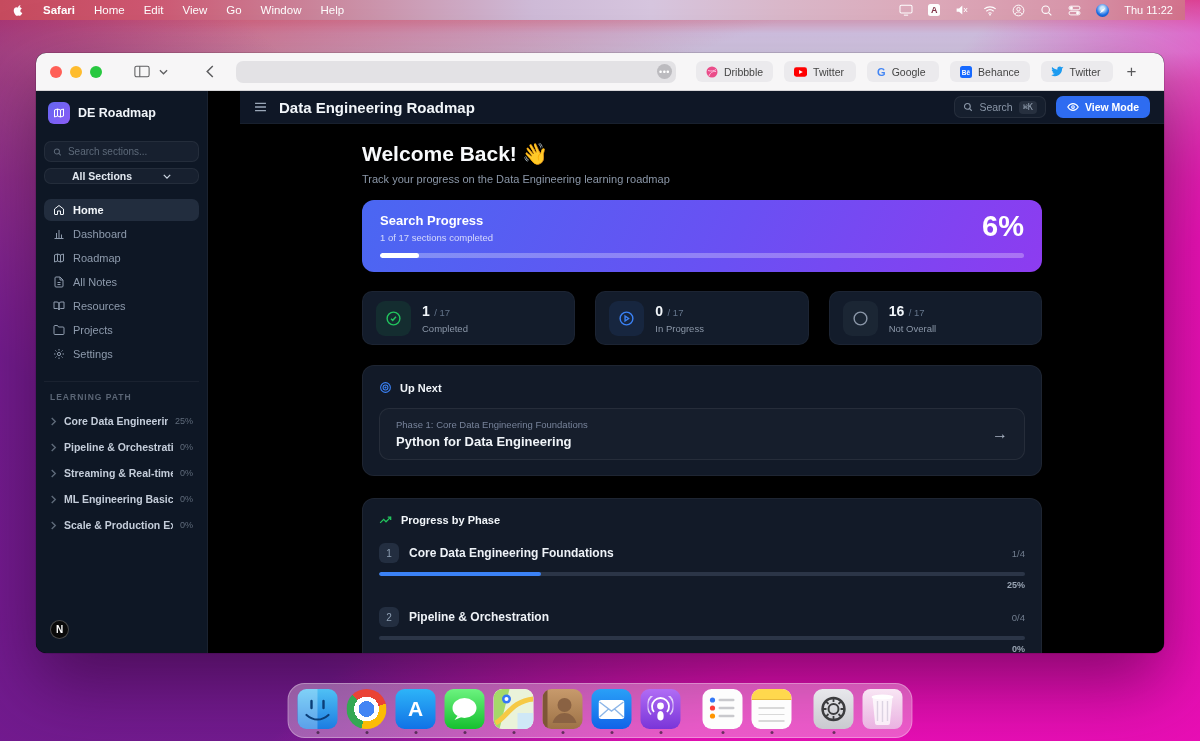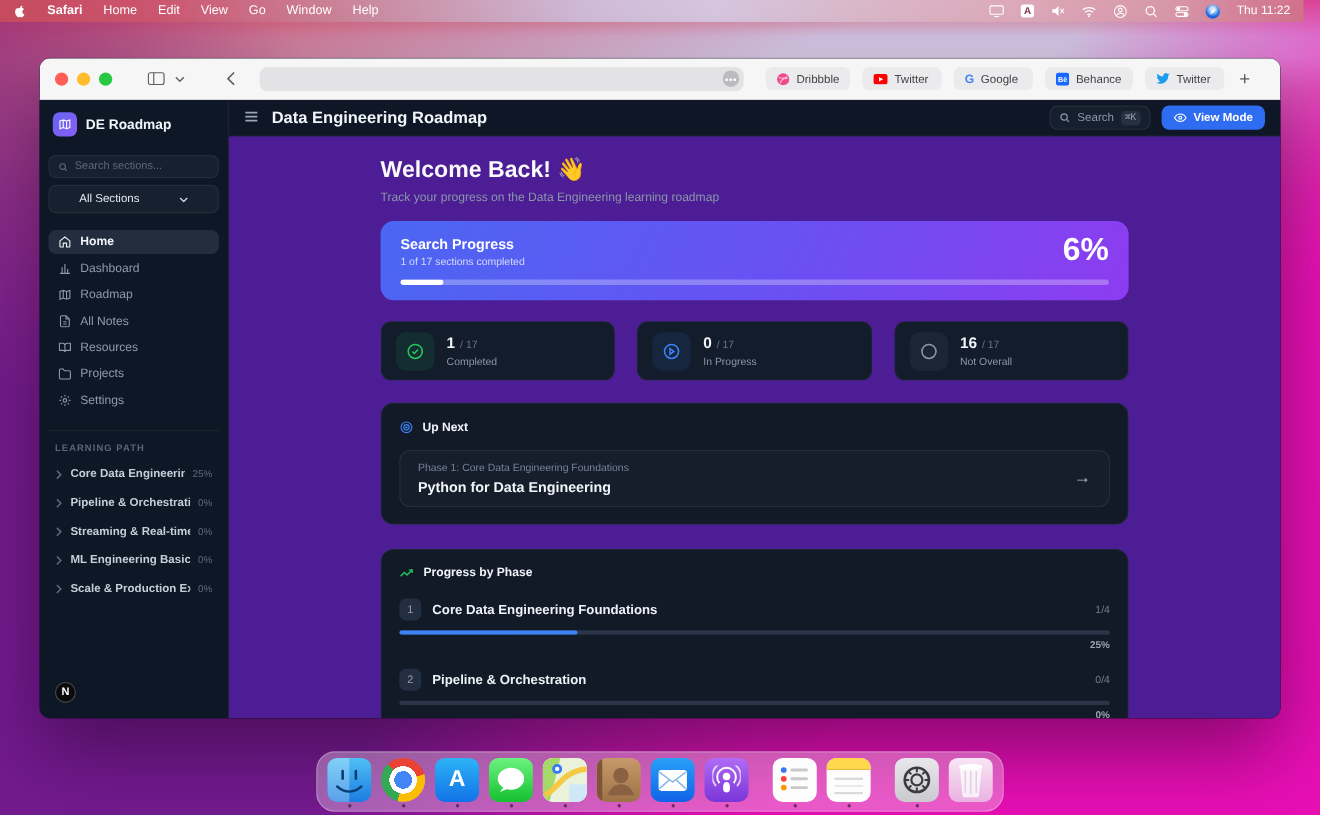--- a/index.html
+++ b/index.html
@@ -40,35 +40,35 @@
     display:flex; align-items:center; justify-content:flex-end; padding:0 4px; }
   .addr-dots { width:15px; height:15px; border-radius:50%; background:#bcbbbf; color:#fff; font-size:9px;
     display:flex; align-items:center; justify-content:center; letter-spacing:.5px; }
   .chips { display:flex; gap:11px; margin-left:20px; align-items:center; }
   .chip { height:21px; background:#ebeaed; border-radius:6px; padding:0 10px; display:flex; align-items:center; gap:6px;
     font-size:10.5px; color:#444; min-width:72px; }
   .chip svg, .chip .gicon { flex:none; display:block; }
   .gicon { font-size:11px; font-weight:bold; color:#4285f4; }
   .plus { margin-left:14px; color:#59595b; font-size:17px; font-weight:300; }
   
-  .appbody { flex:1; display:flex; overflow:hidden; position:relative; background:#4c1d95; }
+  .appbody { flex:1; display:flex; overflow:hidden; position:relative; background:#000000;gap:32px; }
   .sidebar { width:172px; flex:none; background:#0e1725; border-right:1px solid rgba(255,255,255,.05);
     padding:11px 8px; color:#94a1b3; }
   .brand { display:flex; align-items:center; gap:8px; padding:0 4px; }
   .brand-badge { width:22px; height:22px; border-radius:6px; background:linear-gradient(135deg,#6366f1,#8b5cf6);
     display:flex; align-items:center; justify-content:center; color:#fff; flex:none; }
   .brand-name { font-size:12.5px; font-weight:bold; color:#f1f5f9; }
   .sb-search { margin-top:17px; height:21px; background:#17202f; border:1px solid rgba(255,255,255,.06);
     border-radius:7px; display:flex; align-items:center; gap:6px; padding:0 8px; }
   .sb-search input { background:transparent; border:none; outline:none; color:#cbd5e1; font-size:10px; width:100%;
     font-family:"Liberation Sans", sans-serif; }
   .sb-search input::placeholder { color:#5d6979; }
-  .sb-select { margin-top:6px; height:26px; background:#17202f; border:1px solid rgba(255,255,255,.06);
+  .sb-select { margin-top:6px; height:16px; background:#17202f; border:1px solid rgba(255,255,255,.06);
     border-radius:7px; display:flex; align-items:center; justify-content:space-between; padding:0 27px;
-    font-size:10.5px; color:#e2e8f0; font-weight:normal; }
+    font-size:10.5px; color:#e2e8f0; font-weight:bold; }
   .nav { margin-top:15px; display:flex; flex-direction:column; gap:2px; }
   .nav-item { height:22px; display:flex; align-items:center; gap:8px; padding:0 9px; border-radius:7px;
     font-size:11px; color:#8e9bad; }
   .nav-item.active { background:#222d3e; color:#f1f5f9; font-weight:bold; }
   .nav-item svg { flex:none; }
   .lp-title { margin:16px 0 6px; padding:10px 6px 0; border-top:1px solid rgba(255,255,255,.05);
     font-size:8.5px; letter-spacing:1px; color:#5b6676; font-weight:bold; }
   .lp-item { height:26px; display:flex; align-items:center; gap:7px; padding:0 6px; font-size:10.5px; }
   .lp-item .lbl { color:#c4cdda; font-weight:bold; flex:1; white-space:nowrap; overflow:hidden; }
   .lp-item .pct { color:#5f6b7b; font-size:9px; }

